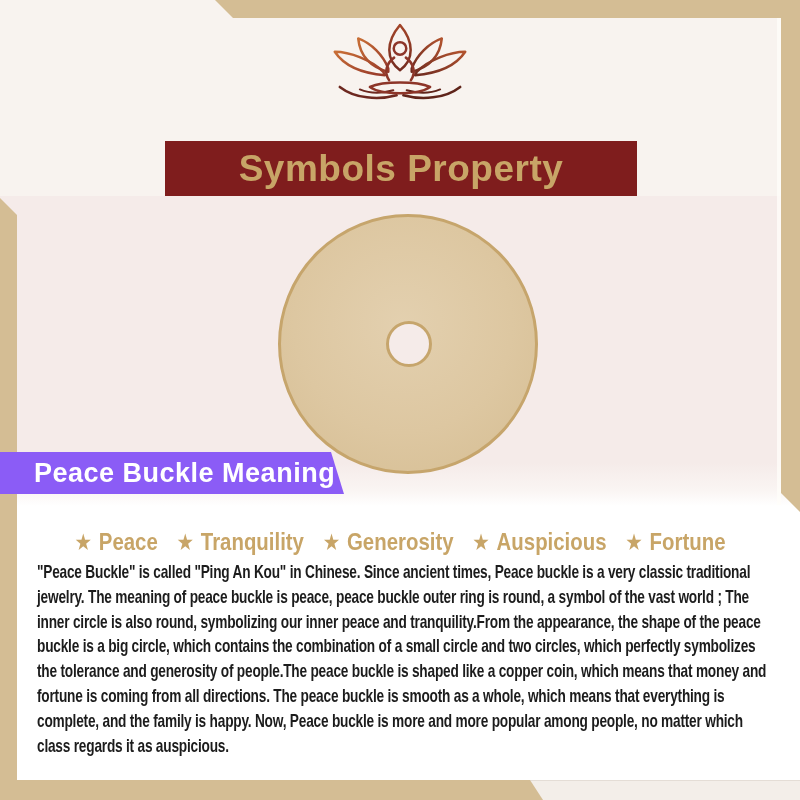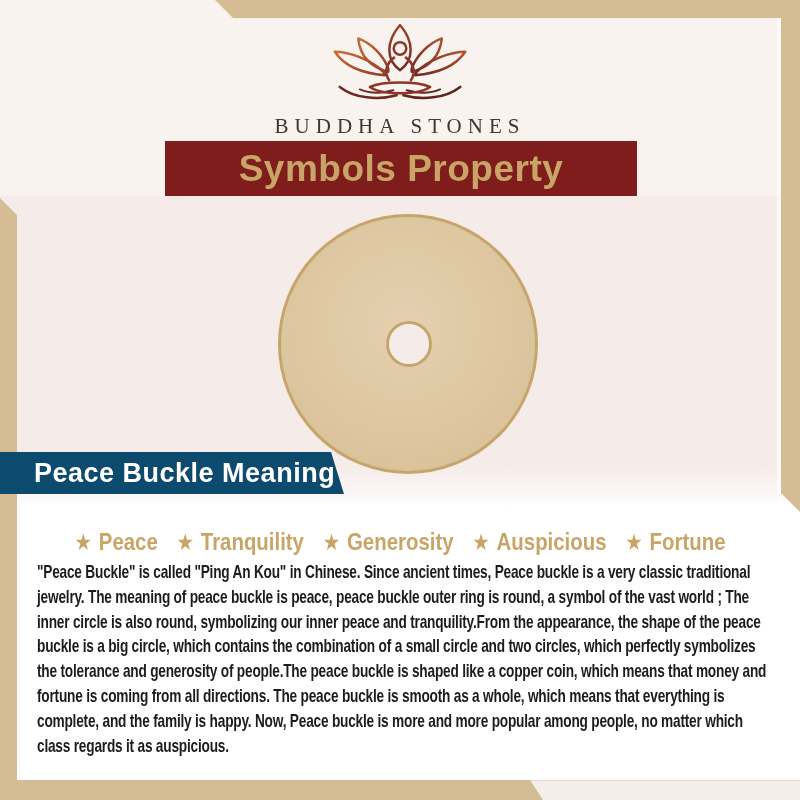--- a/index.html
+++ b/index.html
@@ -46,21 +46,21 @@
     background:radial-gradient(circle at 48% 42%, #e3d0af 0%, #ddc7a1 55%, #d5bd92 100%);
     border:3px solid #c6a56c;
   }
   .disc-hole {
     position:absolute; left:105px; top:104px; width:46px; height:46px;
     border-radius:50%; background:#f5ebe9; border:3px solid #c6a56c;
   }
   
   .section-banner {
     position:absolute; left:0; top:452px; width:344px; height:42px;
-    background:#0c4a6e;
+    background:#8b5cf6;
     clip-path:polygon(0 0, 331px 0, 344px 42px, 0 42px);
   }
   .section-banner span {
     display:inline-block; padding-left:34px; line-height:42px;
     font-size:27px; font-weight:700; color:#ffffff; letter-spacing:0.5px;
   }
   
   .keywords-outer { position:absolute; left:0; top:527px; width:800px; display:flex; justify-content:center; }
   .keywords-row {
     display:flex; align-items:center; gap:22px;
@@ -120,21 +120,20 @@
       <path d="M102 84 C 88 88, 74 88, 62 83" stroke="#6d2820" stroke-width="2.4"></path>
       <path d="M114 90 C 136 96, 164 94, 182 80" stroke="#5f241a" stroke-width="3"></path>
       <path d="M118 84 C 132 88, 146 88, 158 83" stroke="#5f241a" stroke-width="2.4"></path>
 
       <circle cx="110" cy="34" r="7.5" stroke="#8d3529" stroke-width="3"></circle>
       <path d="M103 45 C 93 52, 91 64, 97 72" stroke="#8d3529" stroke-width="3"></path>
       <path d="M117 45 C 127 52, 129 64, 123 72" stroke="#8d3529" stroke-width="3"></path>
       <path d="M74 80 C 90 73, 130 73, 146 80 C 132 90, 88 90, 74 80 Z" stroke="#8d3529" stroke-width="3"></path>
     </g>
   </svg>
-  <div class="brand-name">BUDDHA STONES</div>
 </div>
 
 <div class="title-banner">
   <h1>Symbols Property</h1>
 </div>
 
 <div class="disc">
   <div class="disc-hole"></div>
 </div>
 

